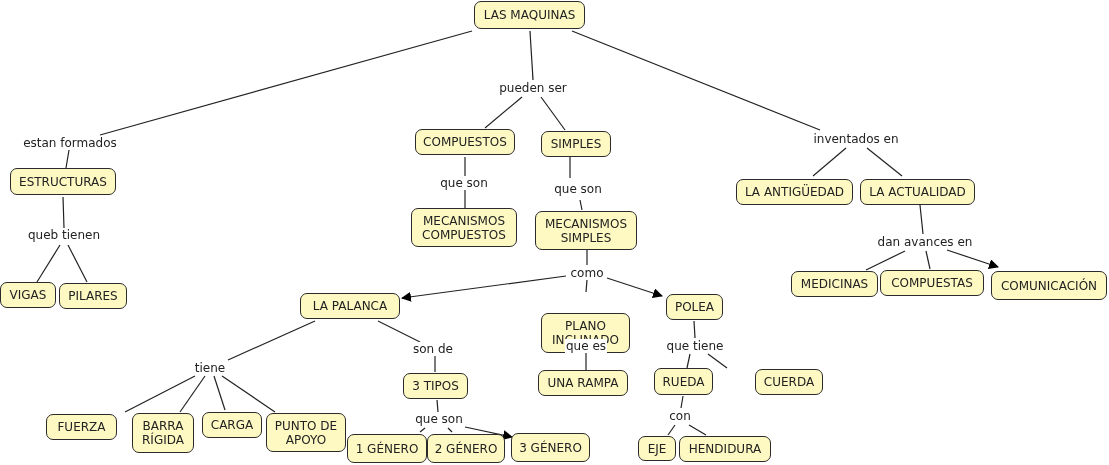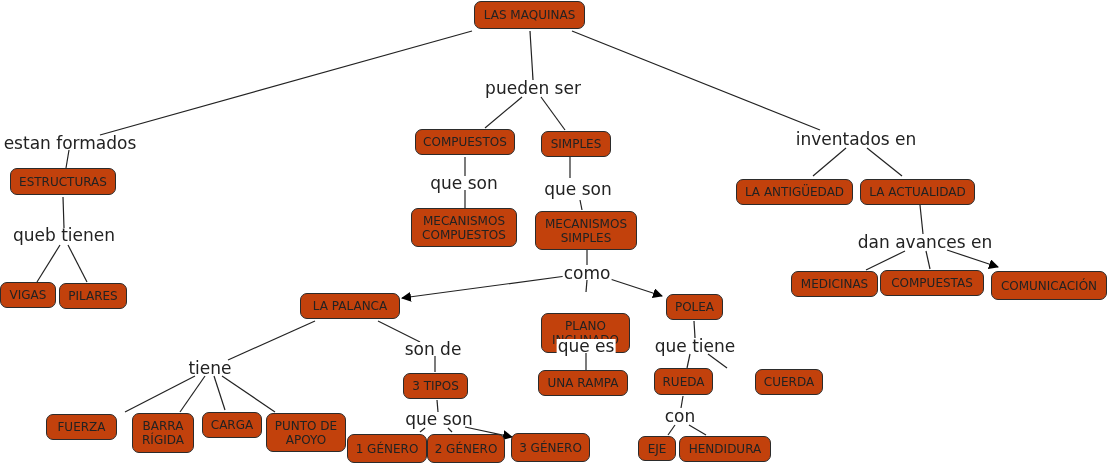--- a/index.html
+++ b/index.html
@@ -1,22 +1,22 @@
 <!DOCTYPE html>
 <html><head>
 <meta charset="utf-8">
 <style>
   html, body { margin:0; padding:0; background:#ffffff; }
   #canvas { position:relative; width:1109px; height:465px; overflow:hidden; background:#fff;
     font-family:"DejaVu Sans", sans-serif; font-size:12px; color:#222; }
   svg#links { position:absolute; left:0; top:0; width:1109px; height:465px; }
-  .node { position:absolute; box-sizing:border-box; background:#c2410c; border:1px solid #2b2b2b;
+  .node { position:absolute; box-sizing:border-box; background:#fef9c3; border:1px solid #2b2b2b;
     border-radius:7px; text-align:center; display:flex; align-items:center; justify-content:center;
     line-height:14px; font-size:12px; color:#222; padding:0 4px; white-space:pre-line; }
-  .phrase { position:absolute; background:#fff; font-size:17px; color:#222; white-space:nowrap;
+  .phrase { position:absolute; background:#fff; font-size:12px; color:#222; white-space:nowrap;
     transform:translate(-50%,-50%); padding:0 1px; line-height:14px; }
 </style>
 </head>
 <body>
 
 <div id="canvas">
   <svg id="links">
     <defs>
       <marker id="arrow" markerWidth="10" markerHeight="10" refX="9" refY="5" orient="auto" markerUnits="userSpaceOnUse">
         <path d="M0,0 L10,5 L0,10 z" fill="#000"></path>

